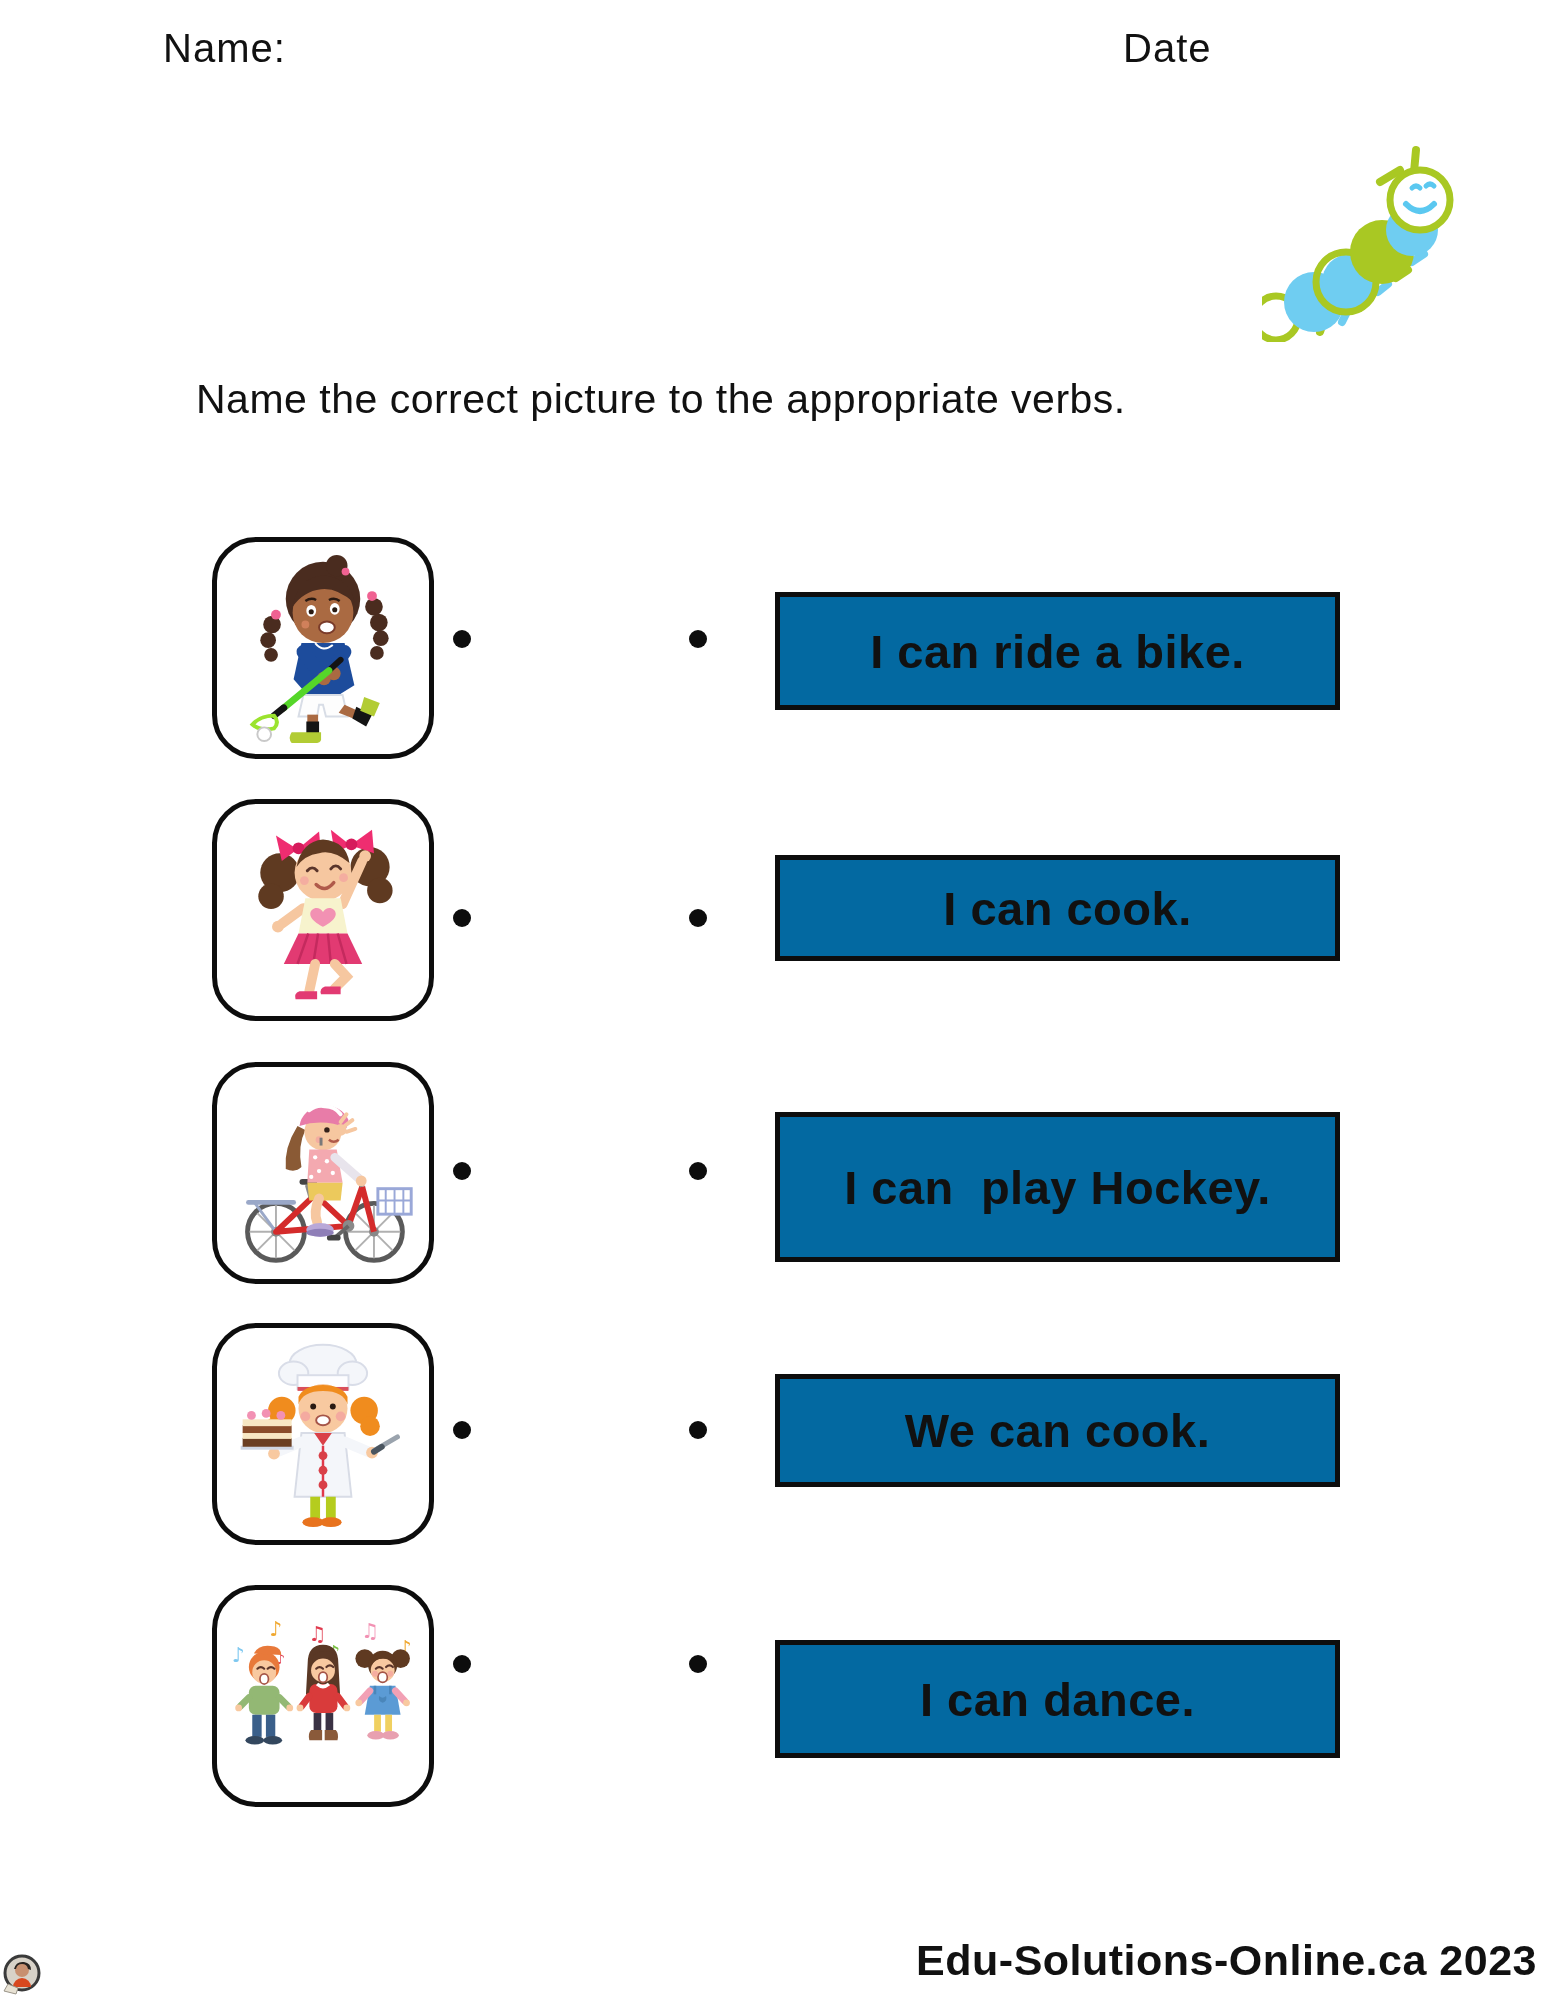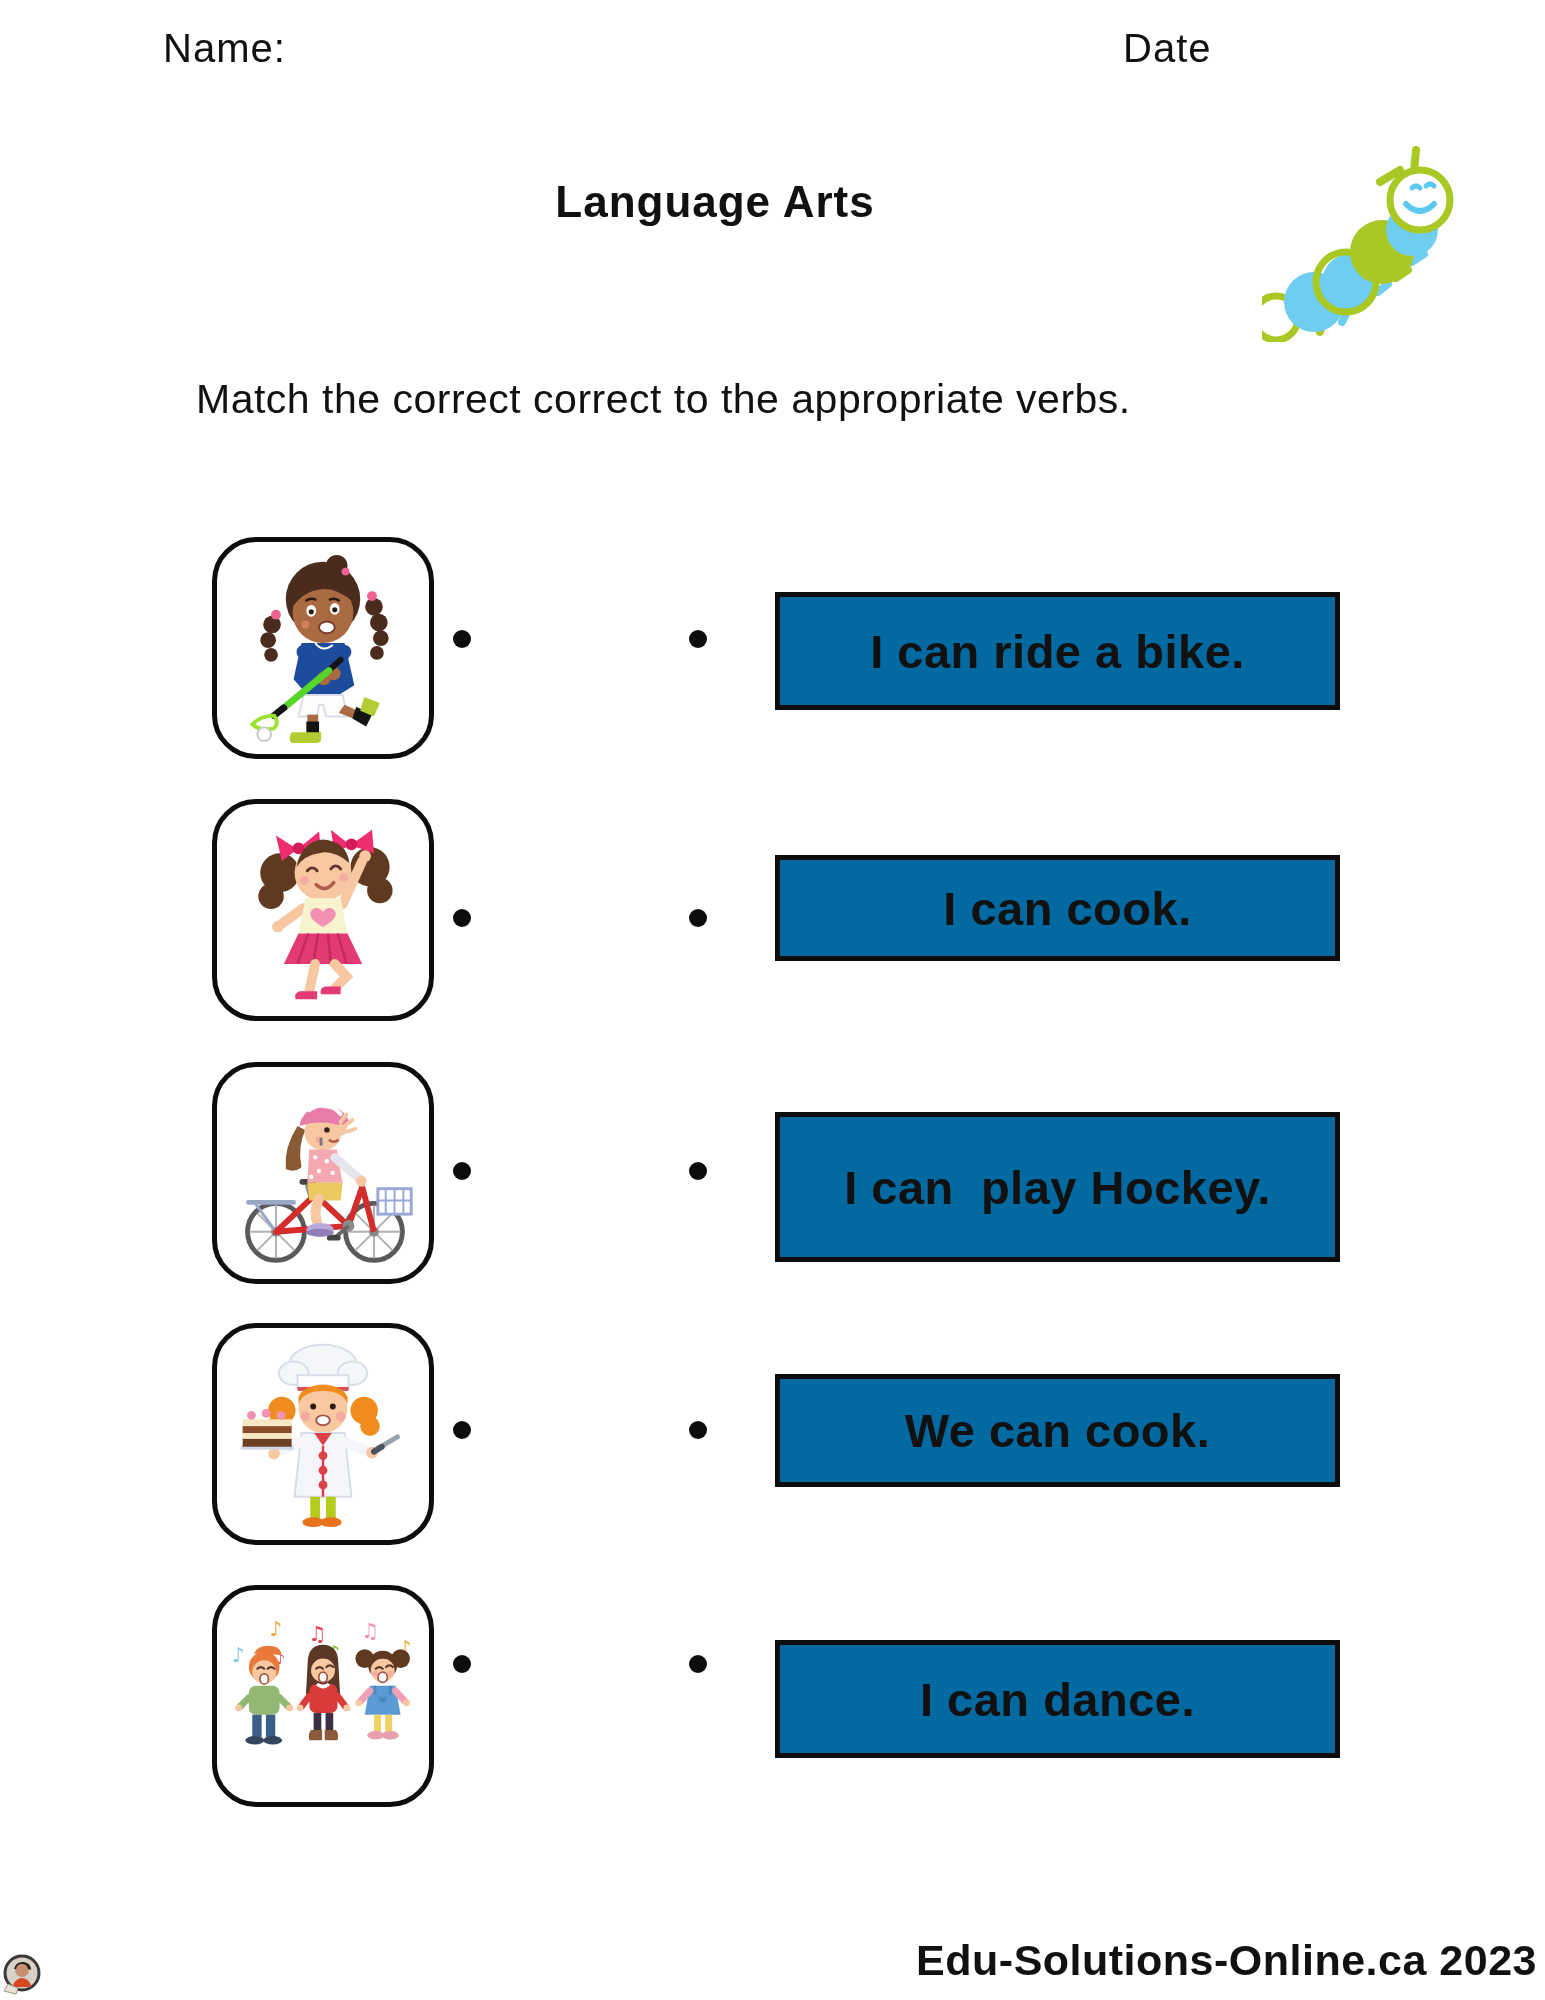--- a/index.html
+++ b/index.html
@@ -46,21 +46,20 @@
   .credit{right:8px;top:1936px;font-size:43px;font-weight:700;letter-spacing:0.5px;}
   .avatar{left:2px;top:1954px;width:40px;height:42px;}
 </style>
 </head>
 <body>
 
 <div class="abs hand name-label">Name:</div>
 <div class="abs hand date-label">Date</div>
 
 <div class="abs title-wrap">
-  <div class="title-line">Language Arts</div>
 </div>
 
 <div class="abs caterpillar">
   <svg width="205" height="200" viewBox="0 0 205 200">
 
     <line x1="118" y1="40" x2="138" y2="28" stroke="#A9C823" stroke-width="8" stroke-linecap="round"></line>
     <line x1="152" y1="30" x2="154" y2="8" stroke="#A9C823" stroke-width="8" stroke-linecap="round"></line>
 
     <line x1="158" y1="102" x2="170" y2="94" stroke="#6FCDF1" stroke-width="8" stroke-linecap="round"></line>
     <line x1="150" y1="120" x2="162" y2="112" stroke="#6FCDF1" stroke-width="8" stroke-linecap="round"></line>
@@ -78,21 +77,21 @@
     <circle cx="120" cy="110" r="32" fill="#A9C823"></circle>
     <circle cx="150" cy="88" r="26" fill="#6FCDF1"></circle>
 
     <circle cx="158" cy="58" r="30" fill="#ffffff" stroke="#A9C823" stroke-width="7"></circle>
     <path d="M144,62 q14,14 28,0" fill="none" stroke="#5BC8F0" stroke-width="6" stroke-linecap="round"></path>
     <path d="M150,46 q4,-4 8,0" fill="none" stroke="#5BC8F0" stroke-width="5" stroke-linecap="round"></path>
     <path d="M164,44 q4,-4 8,0" fill="none" stroke="#5BC8F0" stroke-width="5" stroke-linecap="round"></path>
   </svg>
 </div>
 
-<div class="abs hand instruction">Match the correct correct to the appropriate verbs.</div>
+<div class="abs hand instruction">Name the correct picture to the appropriate verbs.</div>
 
 <div class="abs card r1">
   <svg viewBox="0 0 200 200">
 
     <circle cx="152" cy="58" r="9" fill="#4a2c1f"></circle>
       <circle cx="157" cy="74" r="9" fill="#4a2c1f"></circle>
     <circle cx="159" cy="90" r="8" fill="#4a2c1f"></circle>
       <circle cx="155" cy="105" r="7" fill="#4a2c1f"></circle>
     <circle cx="48" cy="76" r="9" fill="#4a2c1f"></circle>
       <circle cx="44" cy="92" r="8" fill="#4a2c1f"></circle>

